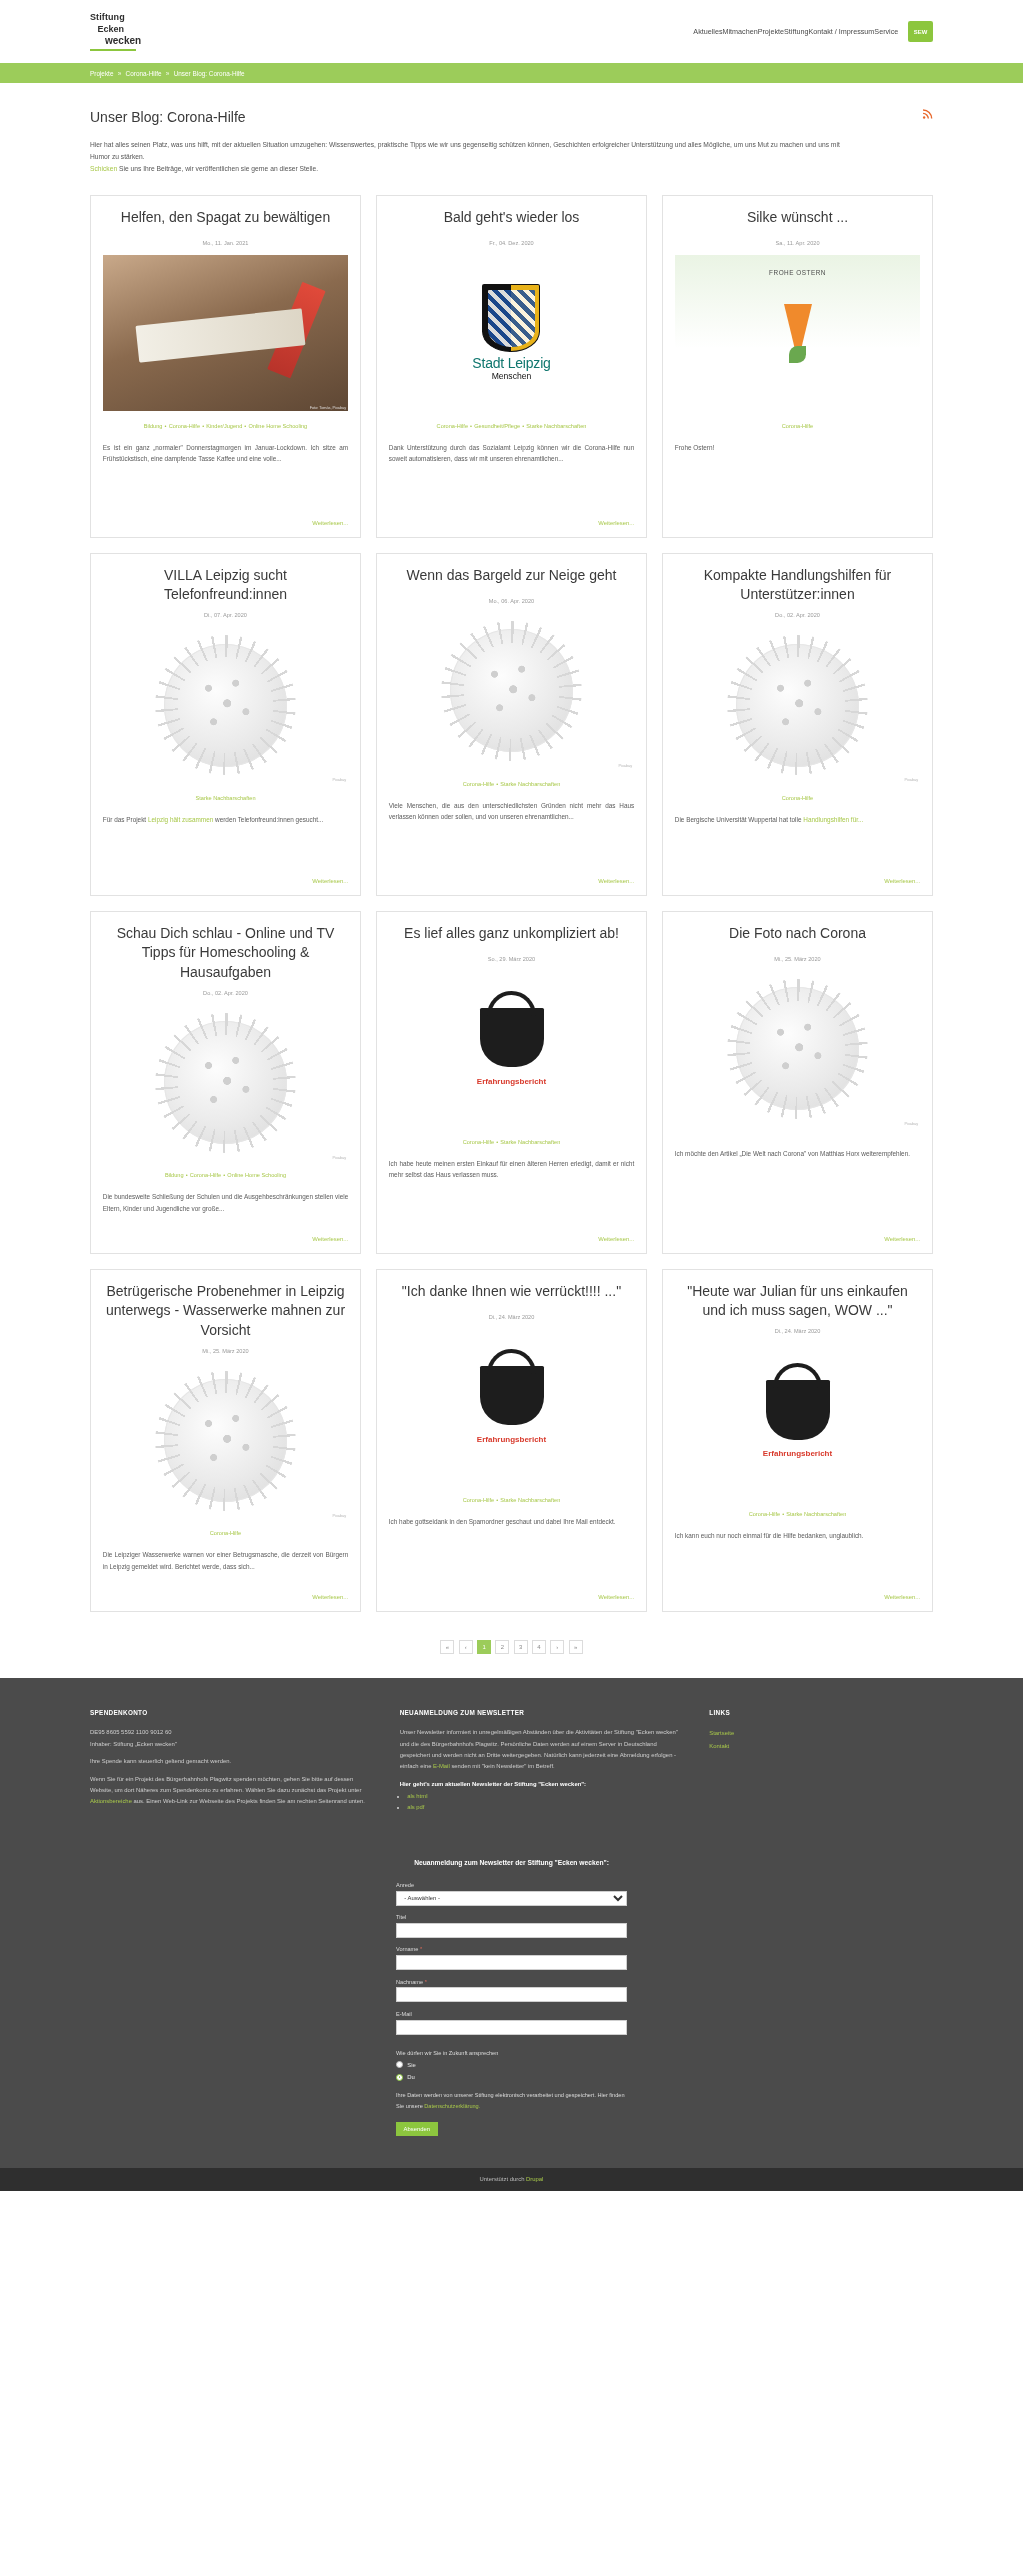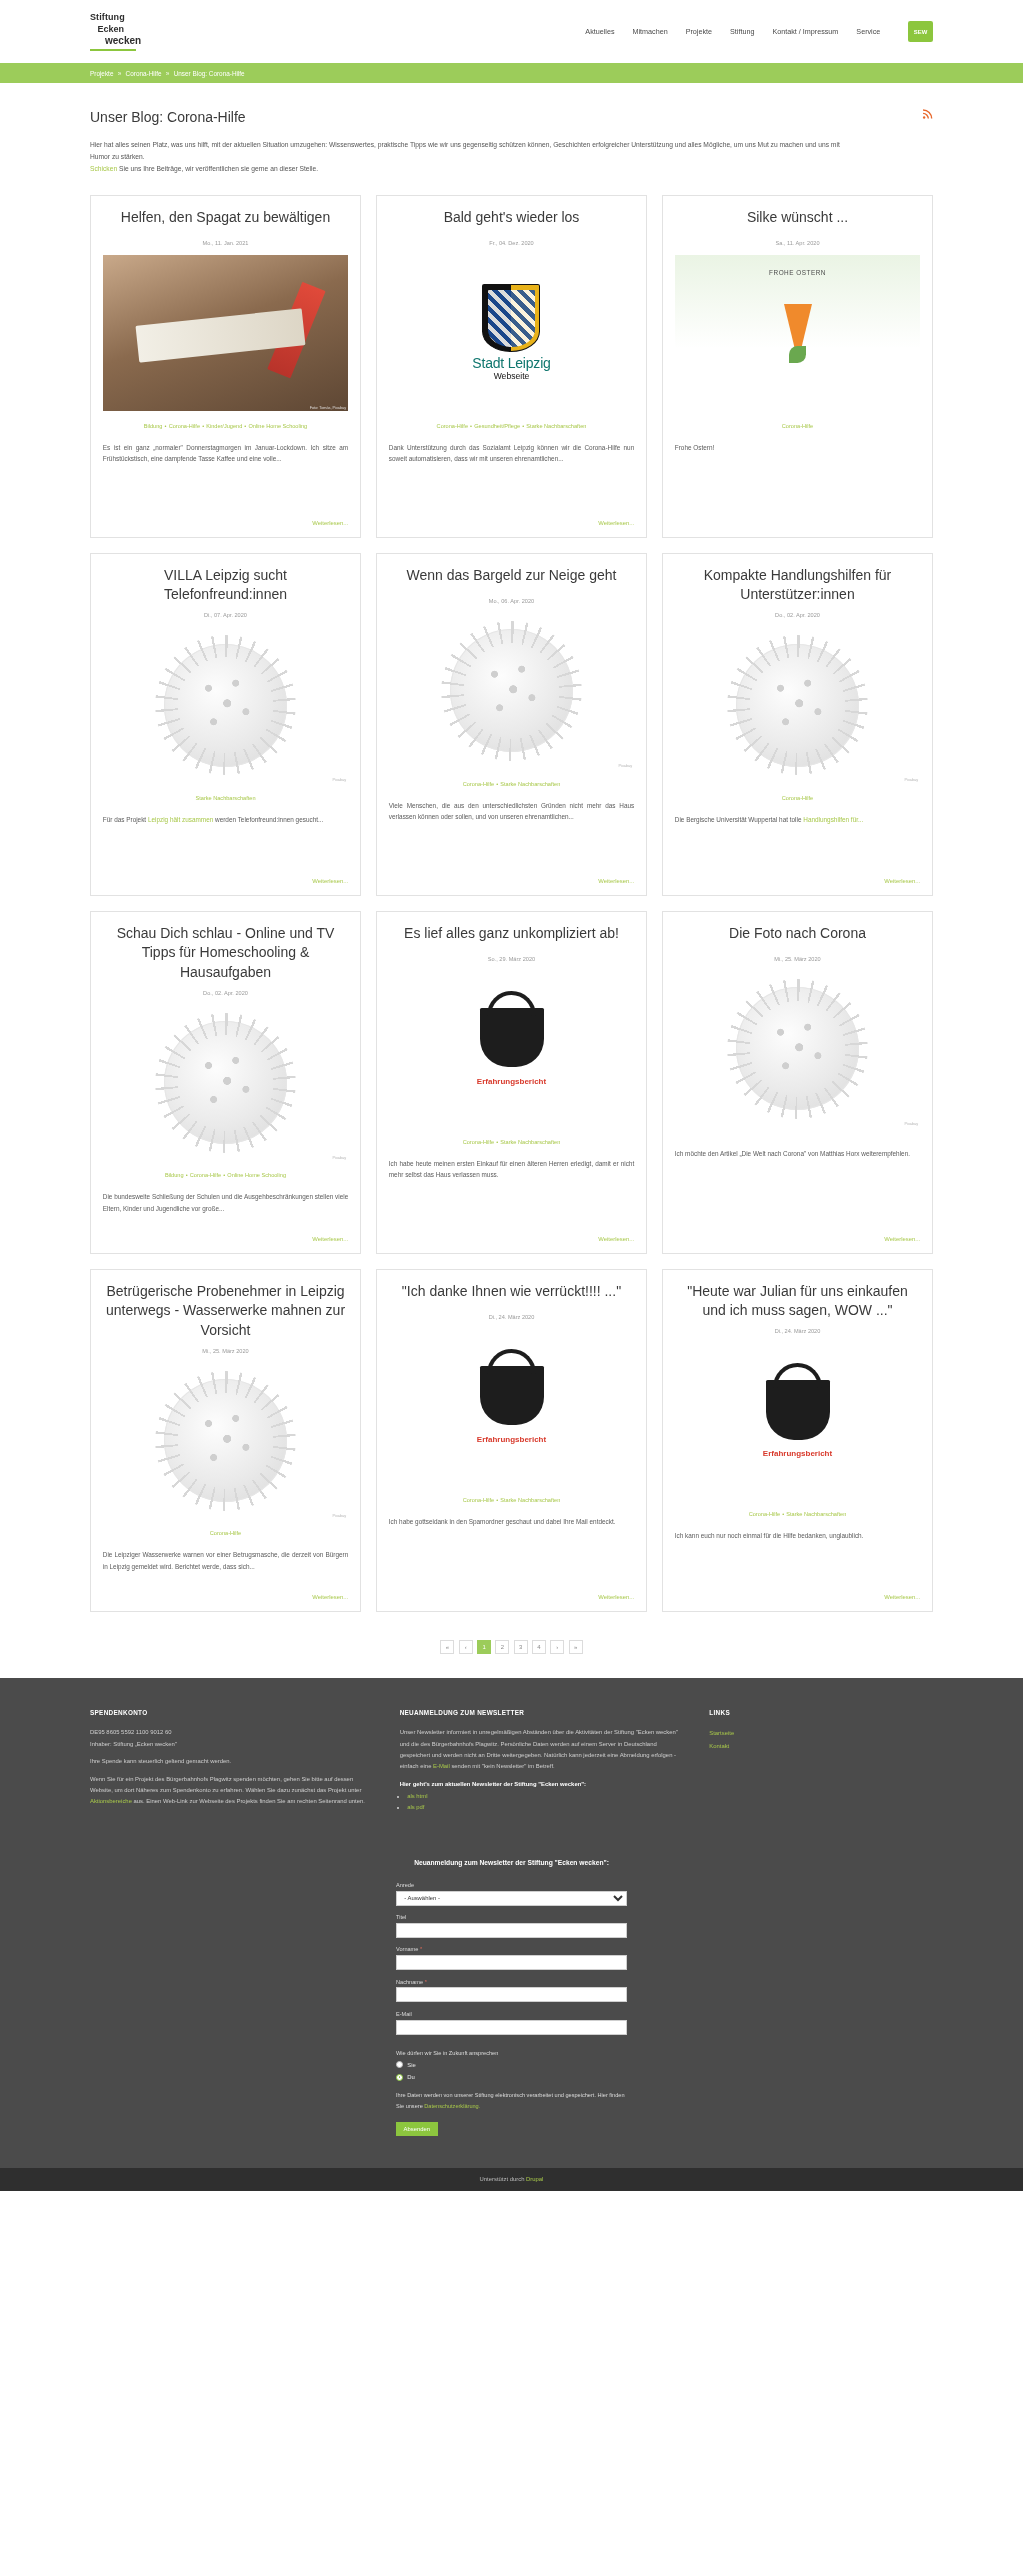--- a/index.html
+++ b/index.html
@@ -26,21 +26,20 @@
   .logo-l1 { font-size: 9px; color:#2e2e2e; font-weight:700; letter-spacing:0.1px;}
   .logo-l2 { font-size: 9px; color:#2e2e2e; font-weight:700; padding-left:7.5px;}
   .logo-l3 { font-size: 10px; color:#2e2e2e; font-weight:700; padding-left:15px;}
   .logo-underline {
      width: 46px; height:1.6px; background:#8cc63e; margin-top:1.6px; margin-left:0;
   }
   .mainnav {
     margin-left:auto;
     display:flex;
     align-items:center;
-    gap: 18px;
   }
   .mainnav a {
     color:#4a4a4a;
     text-decoration:none;
     font-size: 7.2px;
   }
   .nav-logo-badge {
     width: 25px; height: 21.5px;
     background:#8cc63e;
     border-radius:2.1px;
@@ -406,21 +405,21 @@
         <div class="card-more"><a href="#">Weiterlesen...</a></div>
       </div>
 
       <div class="card">
         <div class="card-title">Bald geht's wieder los</div>
         <div class="card-date">Fr., 04. Dez. 2020</div>
         <div class="card-media">
           <div class="leipzig-logo">
             <div class="leipzig-crest"></div>
             <div class="leipzig-name">Stadt Leipzig</div>
-            <div class="leipzig-sub">Webseite</div>
+            <div class="leipzig-sub">Menschen</div>
           </div>
         </div>
         <div class="card-tags">
           <a href="#">Corona-Hilfe</a><span class="dot">•</span><a href="#">Gesundheit/Pflege</a><span class="dot">•</span><a href="#">Starke Nachbarschaften</a>
         </div>
         <div class="card-text">Dank Unterstützung durch das Sozialamt Leipzig können wir die Corona-Hilfe nun soweit automatisieren, dass wir mit unseren ehrenamtlichen...</div>
         <div class="card-more"><a href="#">Weiterlesen...</a></div>
       </div>
 
       <div class="card">

